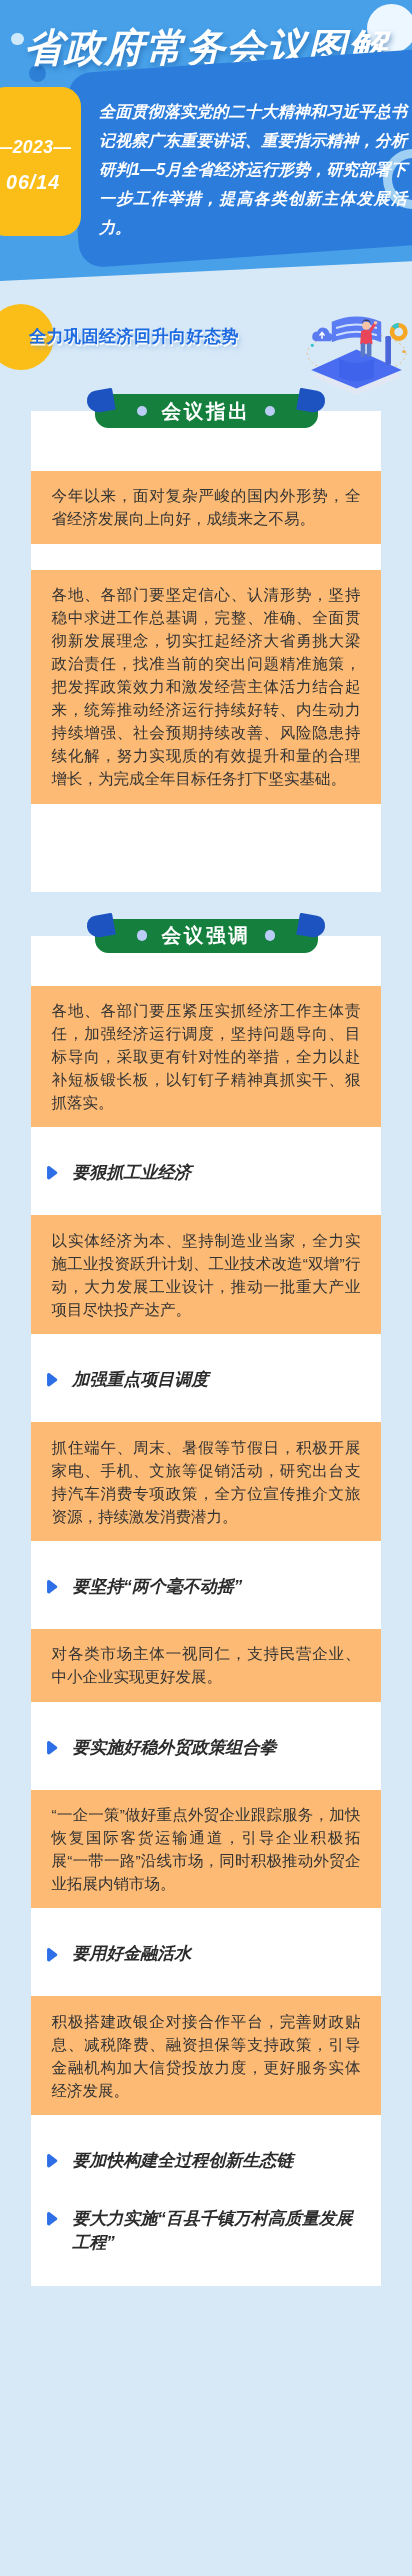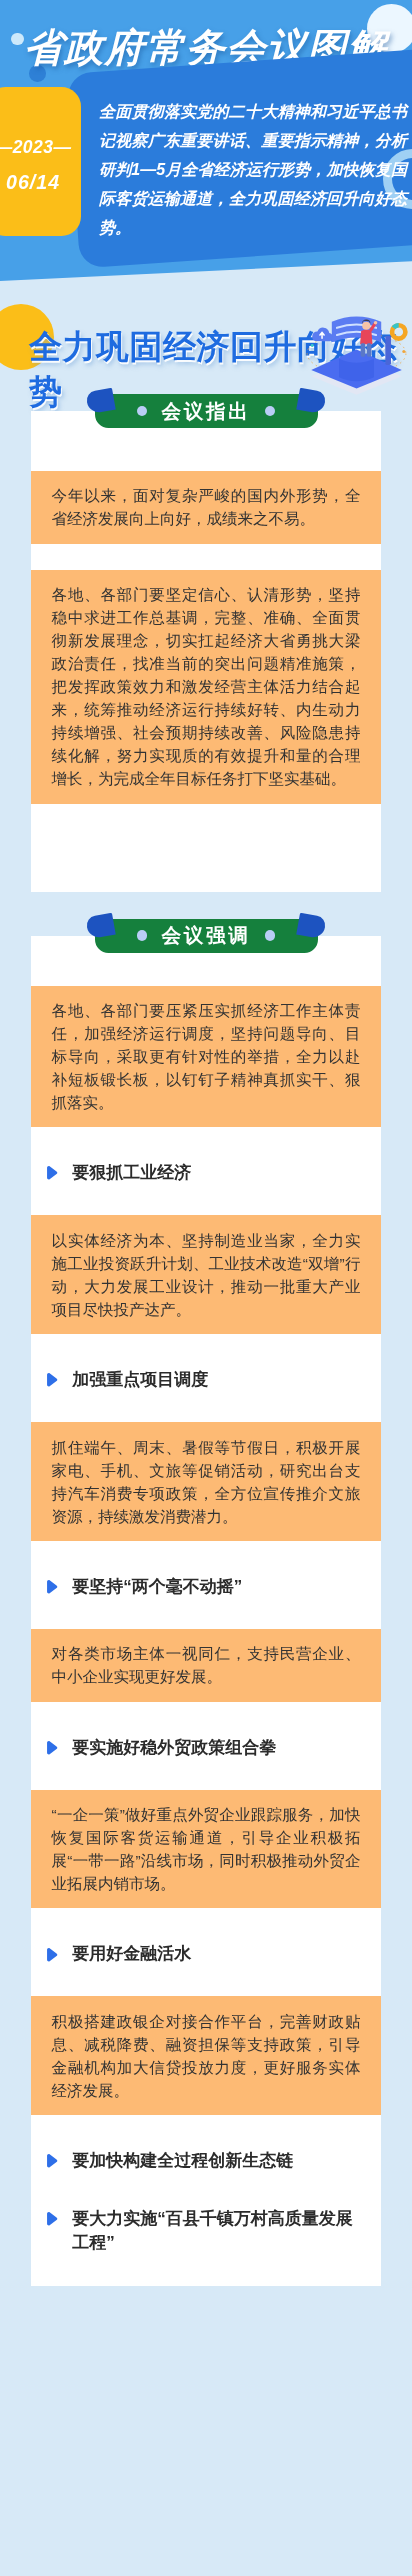--- a/index.html
+++ b/index.html
@@ -21,21 +21,21 @@
   .intro-text{position:absolute;left:99px;top:97px;width:308px;color:#fff;font-size:16px;
     line-height:29px;font-weight:600;margin:0;text-align:justify;}
   .date-card{position:absolute;left:-14.4px;top:87px;width:95px;height:149px;background:#fbbe18;
     border-radius:19.6px;color:#fff;text-align:center;font-weight:800;}
   .date-top{margin-top:50px;font-size:17.5px;letter-spacing:0.5px;}
   .date-bottom{margin-top:13.4px;font-size:19.6px;letter-spacing:1px;}
 
   
   .hero{position:relative;height:113px;}
   .hero-circle{position:absolute;left:-12.4px;top:23px;width:66px;height:66px;border-radius:50%;background:#fbbe18;}
-  .hero-title{position:absolute;left:29px;top:44px;margin:0;font-size:33px;font-weight:900;color:#1e6be0;
+  .hero-title{position:absolute;left:29px;top:44px;margin:0;font-size:17px;font-weight:900;color:#1e6be0;
     letter-spacing:0.5px;text-shadow:1px 1.5px 0 rgba(255,255,255,.9),2.6px 3.6px 4.1px rgba(110,160,215,.5);}
   .hero-art{position:absolute;left:303px;top:26px;width:106px;height:88px;}
 
   
   .ribbon{position:relative;width:223px;margin:0 auto;height:34px;background:#15803d;
     border-radius:6.2px 6.2px 13.4px 13.4px;display:flex;align-items:center;justify-content:center;gap:14.4px;z-index:2;}
   .ribbon::before,.ribbon::after{content:"";position:absolute;top:-3.6px;width:27px;height:21.6px;background:#1d53c0;z-index:-1;}
   .ribbon::before{left:-7.2px;border-radius:12.4px 2.1px 0 15.5px;transform:rotate(-10deg);}
   .ribbon::after{right:-7.2px;border-radius:2.1px 12.4px 15.5px 0;transform:rotate(10deg);}
   .ribbon-label{color:#fff;font-size:19.6px;font-weight:800;letter-spacing:2.6px;}
@@ -45,38 +45,38 @@
   .card{width:350px;margin:-17px auto 0;background:#fff;position:relative;z-index:1;}
   .card1{padding:60px 0 88px;}
   .card2{padding:50px 0 31px;}
   .gray{background:#fdba74;padding:13.4px 20.6px;}
   .gap-a{margin-top:26px;}
   .body-text{margin:0;font-size:15.5px;line-height:23px;color:#333;text-align:justify;}
 
   .item{margin-top:34px;}
   .item-head{display:flex;align-items:flex-start;gap:13.4px;padding:0 18.5px 0 14.4px;}
   .arrow-wrap{flex:0 0 auto;margin-top:4.1px;line-height:0;}
-  .item-title{margin:0;font-size:17px;line-height:24px;font-weight:800;color:#2b2b2b;}
+  .item-title{margin:0;font-size:17px;line-height:24px;font-weight:800;color:#2b2b2b;font-style:italic;}
   .item .gray{margin-top:30px;}
 
   .section2{margin-top:27px;}
 </style>
 </head>
 <body>
 
 <div class="page">
 
   <div class="header">
     <span class="circle c-small-left"></span>
     <span class="circle c-mid-dark"></span>
     <span class="circle c-big-white"></span>
     <h1 class="main-title">省政府常务会议图解</h1>
     <div class="intro-panel"></div>
     <span class="circle c-ring-right"></span>
-    <p class="intro-text">全面贯彻落实党的二十大精神和习近平总书记视察广东重要讲话、重要指示精神，分析研判1—5月全省经济运行形势，加快恢复国际客货运输通道，全力巩固经济回升向好态势。</p>
+    <p class="intro-text">全面贯彻落实党的二十大精神和习近平总书记视察广东重要讲话、重要指示精神，分析研判1—5月全省经济运行形势，研究部署下一步工作举措，提高各类创新主体发展活力。</p>
     <div class="date-card">
       <div class="date-top">—2023—</div>
       <div class="date-bottom">06/14</div>
     </div>
   </div>
 
   <div class="hero">
     <span class="hero-circle"></span>
     <h2 class="hero-title">全力巩固经济回升向好态势</h2>
     <span class="hero-art">

